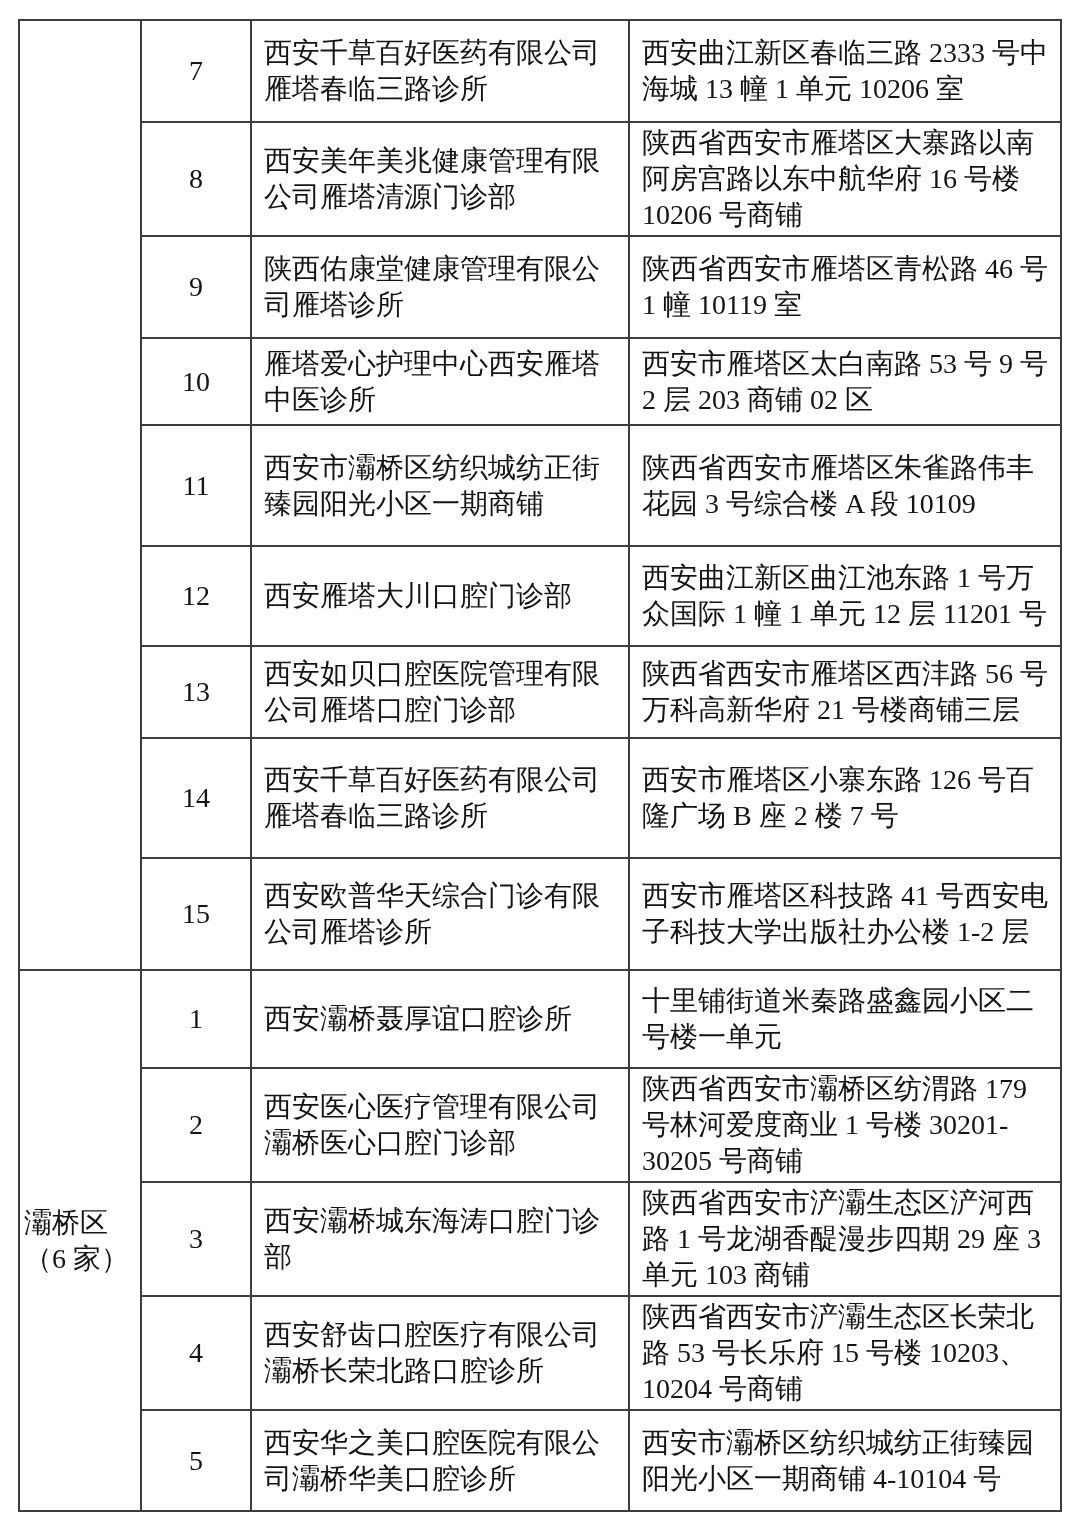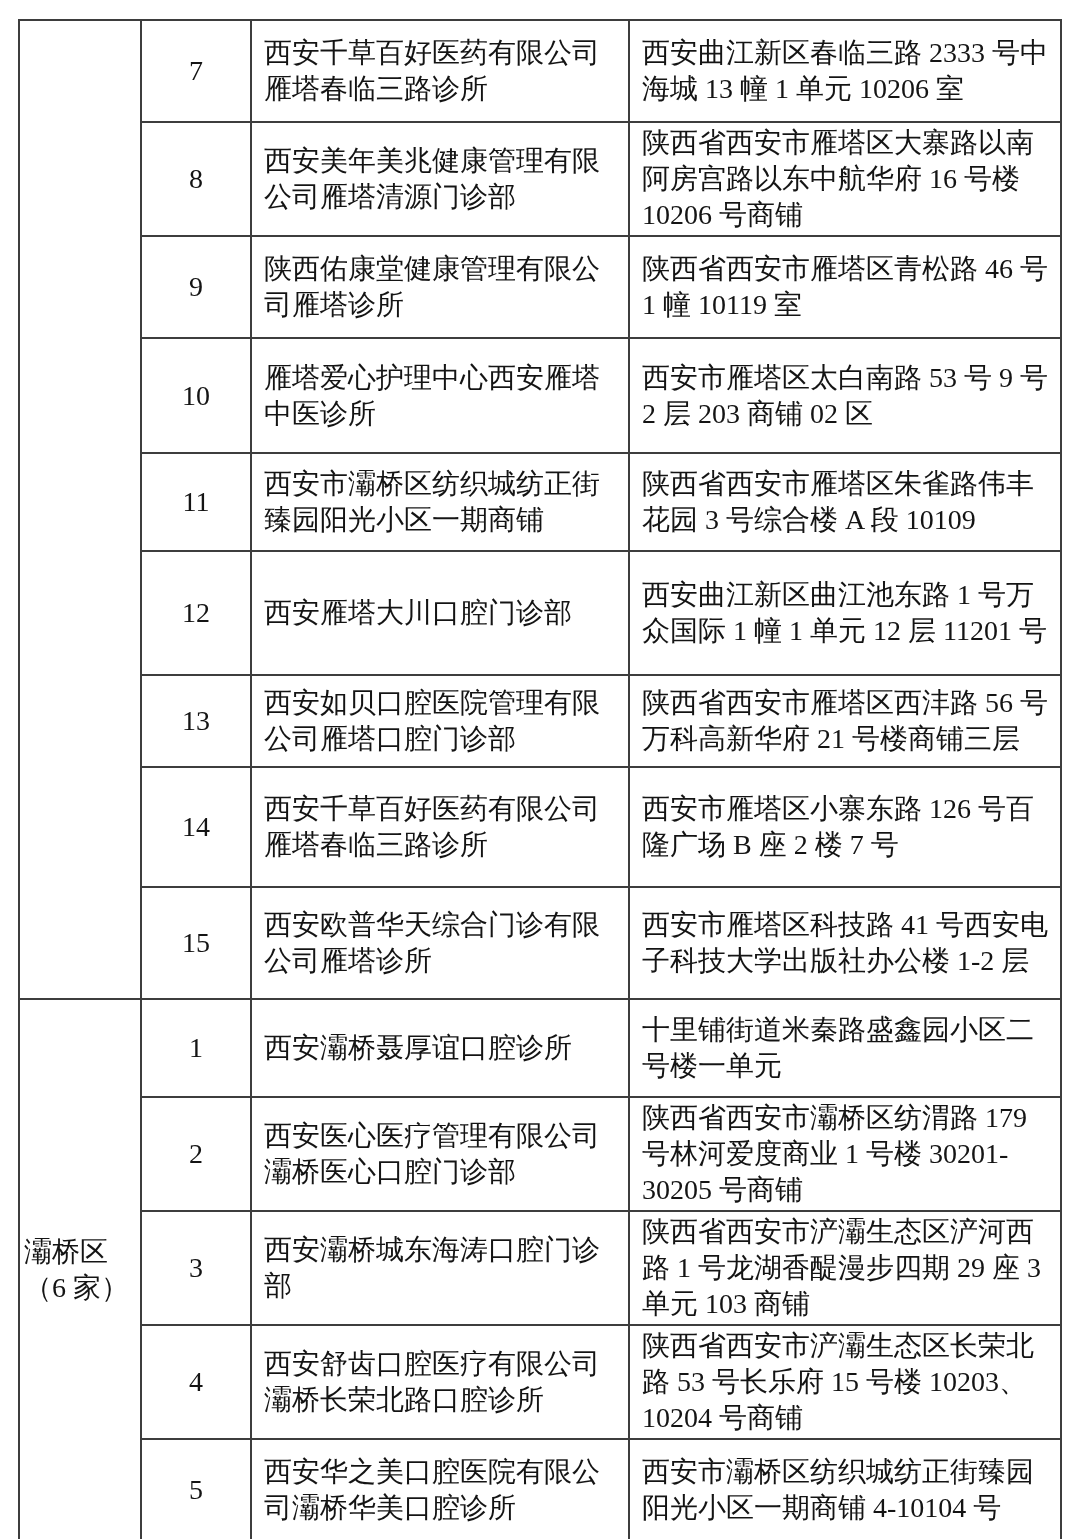--- a/index.html
+++ b/index.html
@@ -68,31 +68,31 @@
       <tr style="height:110px">
         <td class="num">8</td>
         <td class="name">西安美年美兆健康管理有限公司雁塔清源门诊部</td>
         <td class="addr">陕西省西安市雁塔区大寨路以南阿房宫路以东中航华府 16 号楼 10206 号商铺</td>
       </tr>
       <tr style="height:102px">
         <td class="num">9</td>
         <td class="name">陕西佑康堂健康管理有限公司雁塔诊所</td>
         <td class="addr">陕西省西安市雁塔区青松路 46 号 1 幢 10119 室</td>
       </tr>
-      <tr style="height:115px">
+      <tr style="height:87px">
         <td class="num">10</td>
         <td class="name">雁塔爱心护理中心西安雁塔中医诊所</td>
         <td class="addr">西安市雁塔区太白南路 53 号 9 号 2 层 203 商铺 02 区</td>
       </tr>
-      <tr style="height:98px">
+      <tr style="height:121px">
         <td class="num">11</td>
         <td class="name">西安市灞桥区纺织城纺正街臻园阳光小区一期商铺</td>
         <td class="addr">陕西省西安市雁塔区朱雀路伟丰花园 3 号综合楼 A 段 10109</td>
       </tr>
-      <tr style="height:124px">
+      <tr style="height:100px">
         <td class="num">12</td>
         <td class="name">西安雁塔大川口腔门诊部</td>
         <td class="addr">西安曲江新区曲江池东路 1 号万众国际 1 幢 1 单元 12 层 11201 号</td>
       </tr>
       <tr style="height:92px">
         <td class="num">13</td>
         <td class="name">西安如贝口腔医院管理有限公司雁塔口腔门诊部</td>
         <td class="addr">陕西省西安市雁塔区西沣路 56 号万科高新华府 21 号楼商铺三层</td>
       </tr>
       <tr style="height:120px">

